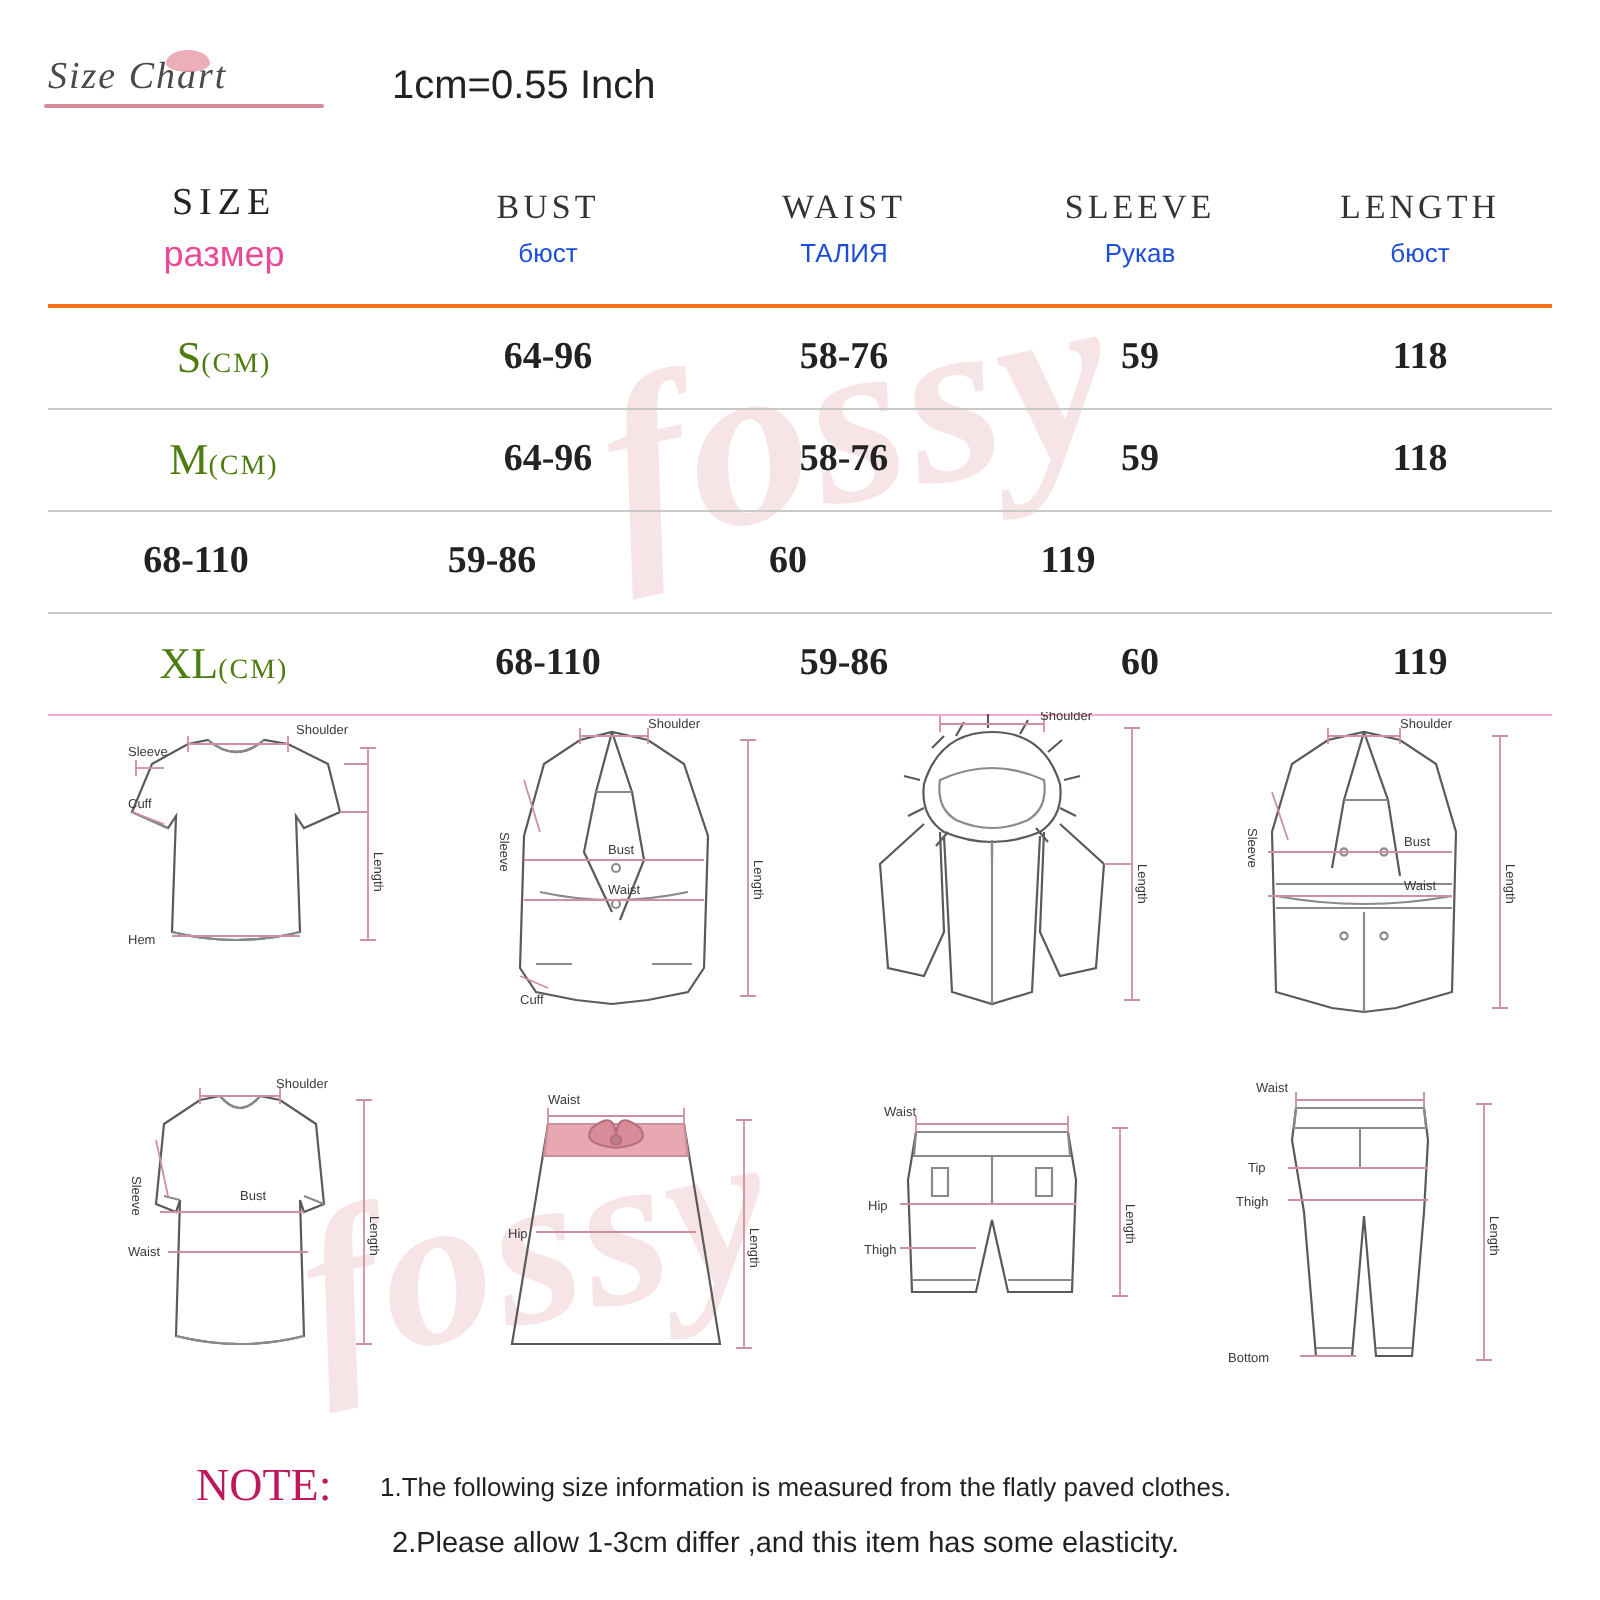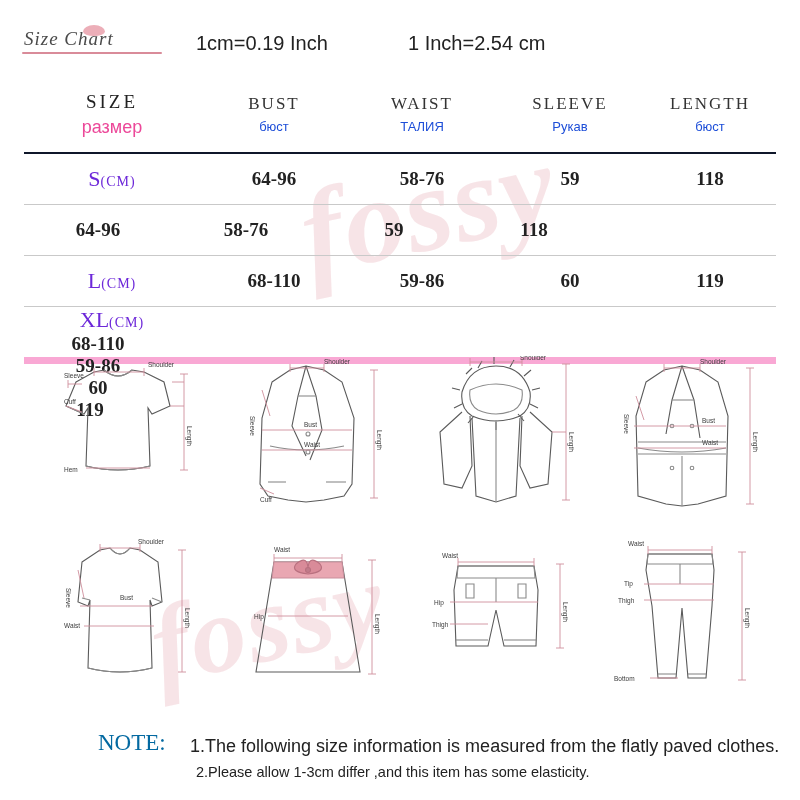--- a/index.html
+++ b/index.html
@@ -81,28 +81,28 @@
   .table {
     position: absolute;
     left: 24px;
     top: 76px;
     width: 752px;
     z-index: 2;
   }
   .thead {
     display: flex;
     height: 76px;
-    border-bottom: 2px solid #0f172a;
+    border-bottom: 2px solid #f97316;
   }
   .trow {
     display: flex;
     height: 50px;
     border-bottom: 1px solid #c9c9c9;
   }
-  .trow.last { border-bottom: 7px solid #f9a8d4; flex-direction: column; }
+  .trow.last { border-bottom: 1px solid #f9a8d4; }
   .col {
     display: flex;
     flex-direction: column;
     align-items: center;
     justify-content: center;
   }
   .c0 { width: 176px; }
   .c1 { width: 148px; }
   .c2 { width: 148px; }
   .c3 { width: 148px; }
@@ -126,21 +126,21 @@
     color: #222;
   }
   .th-size-ru {
     font-size: 18px;
     color: #ec4899;
     font-family: "Liberation Sans", sans-serif;
     margin-top: 4px;
   }
   .size-label {
     font-size: 22px;
-    color: #6d28d9;
+    color: #4d7c0f;
   }
   .size-label .unit {
     font-size: 14px;
     letter-spacing: 1px;
   }
   .cellval {
     font-size: 19px;
     color: #222;
     font-family: "Liberation Serif", serif;
     font-weight: bold;
@@ -172,27 +172,27 @@
     left: 0;
     top: 726px;
     width: 800px;
     z-index: 2;
     font-family: "Liberation Sans", sans-serif;
   }
   .note-title {
     position: absolute;
     left: 98px; top: 4px;
     font-size: 23px;
-    color: #0369a1;
+    color: #be185d;
     font-family: "Liberation Serif", serif;
   }
   .note-l1 {
     position: absolute;
     left: 190px; top: 10px;
-    font-size: 18px;
+    font-size: 13px;
     color: #222;
   }
   .note-l2 {
     position: absolute;
     left: 196px; top: 38px;
     font-size: 14.5px;
     color: #222;
   }
 </style>
 </head>
@@ -202,22 +202,21 @@
   <div class="wm-text wm1">fossy</div>
   <div class="wm-text wm2">fossy</div>
 </div>
 
 <div class="header">
   <div class="logo">
     <span>Size Chart</span>
   </div>
   <div class="logo-lips"></div>
   <div class="logo-underline"></div>
-  <div class="conv conv1">1cm=0.19 Inch</div>
-  <div class="conv conv2">1 Inch=2.54 cm</div>
+  <div class="conv conv1">1cm=0.55 Inch</div>
 </div>
 
 <div class="table">
 
   <div class="thead">
     <div class="col c0">
       <div class="th-size-en">SIZE</div>
       <div class="th-size-ru">размер</div>
     </div>
     <div class="col c1">
@@ -250,38 +249,38 @@
       </div>
     <div class="col c3">
         <span class="cellval">59</span>
       </div>
     <div class="col c4">
         <span class="cellval">118</span>
       </div>
   </div>
 
   <div class="trow">
+    <div class="col c0">
+      <div class="size-label"><span>M</span><span class="unit">(CM)</span></div>
+    </div>
     <div class="col c1">
         <span class="cellval">64-96</span>
       </div>
     <div class="col c2">
         <span class="cellval">58-76</span>
       </div>
     <div class="col c3">
         <span class="cellval">59</span>
       </div>
     <div class="col c4">
         <span class="cellval">118</span>
       </div>
   </div>
 
   <div class="trow">
-    <div class="col c0">
-      <div class="size-label"><span>L</span><span class="unit">(CM)</span></div>
-    </div>
     <div class="col c1">
         <span class="cellval">68-110</span>
       </div>
     <div class="col c2">
         <span class="cellval">59-86</span>
       </div>
     <div class="col c3">
         <span class="cellval">60</span>
       </div>
     <div class="col c4">

